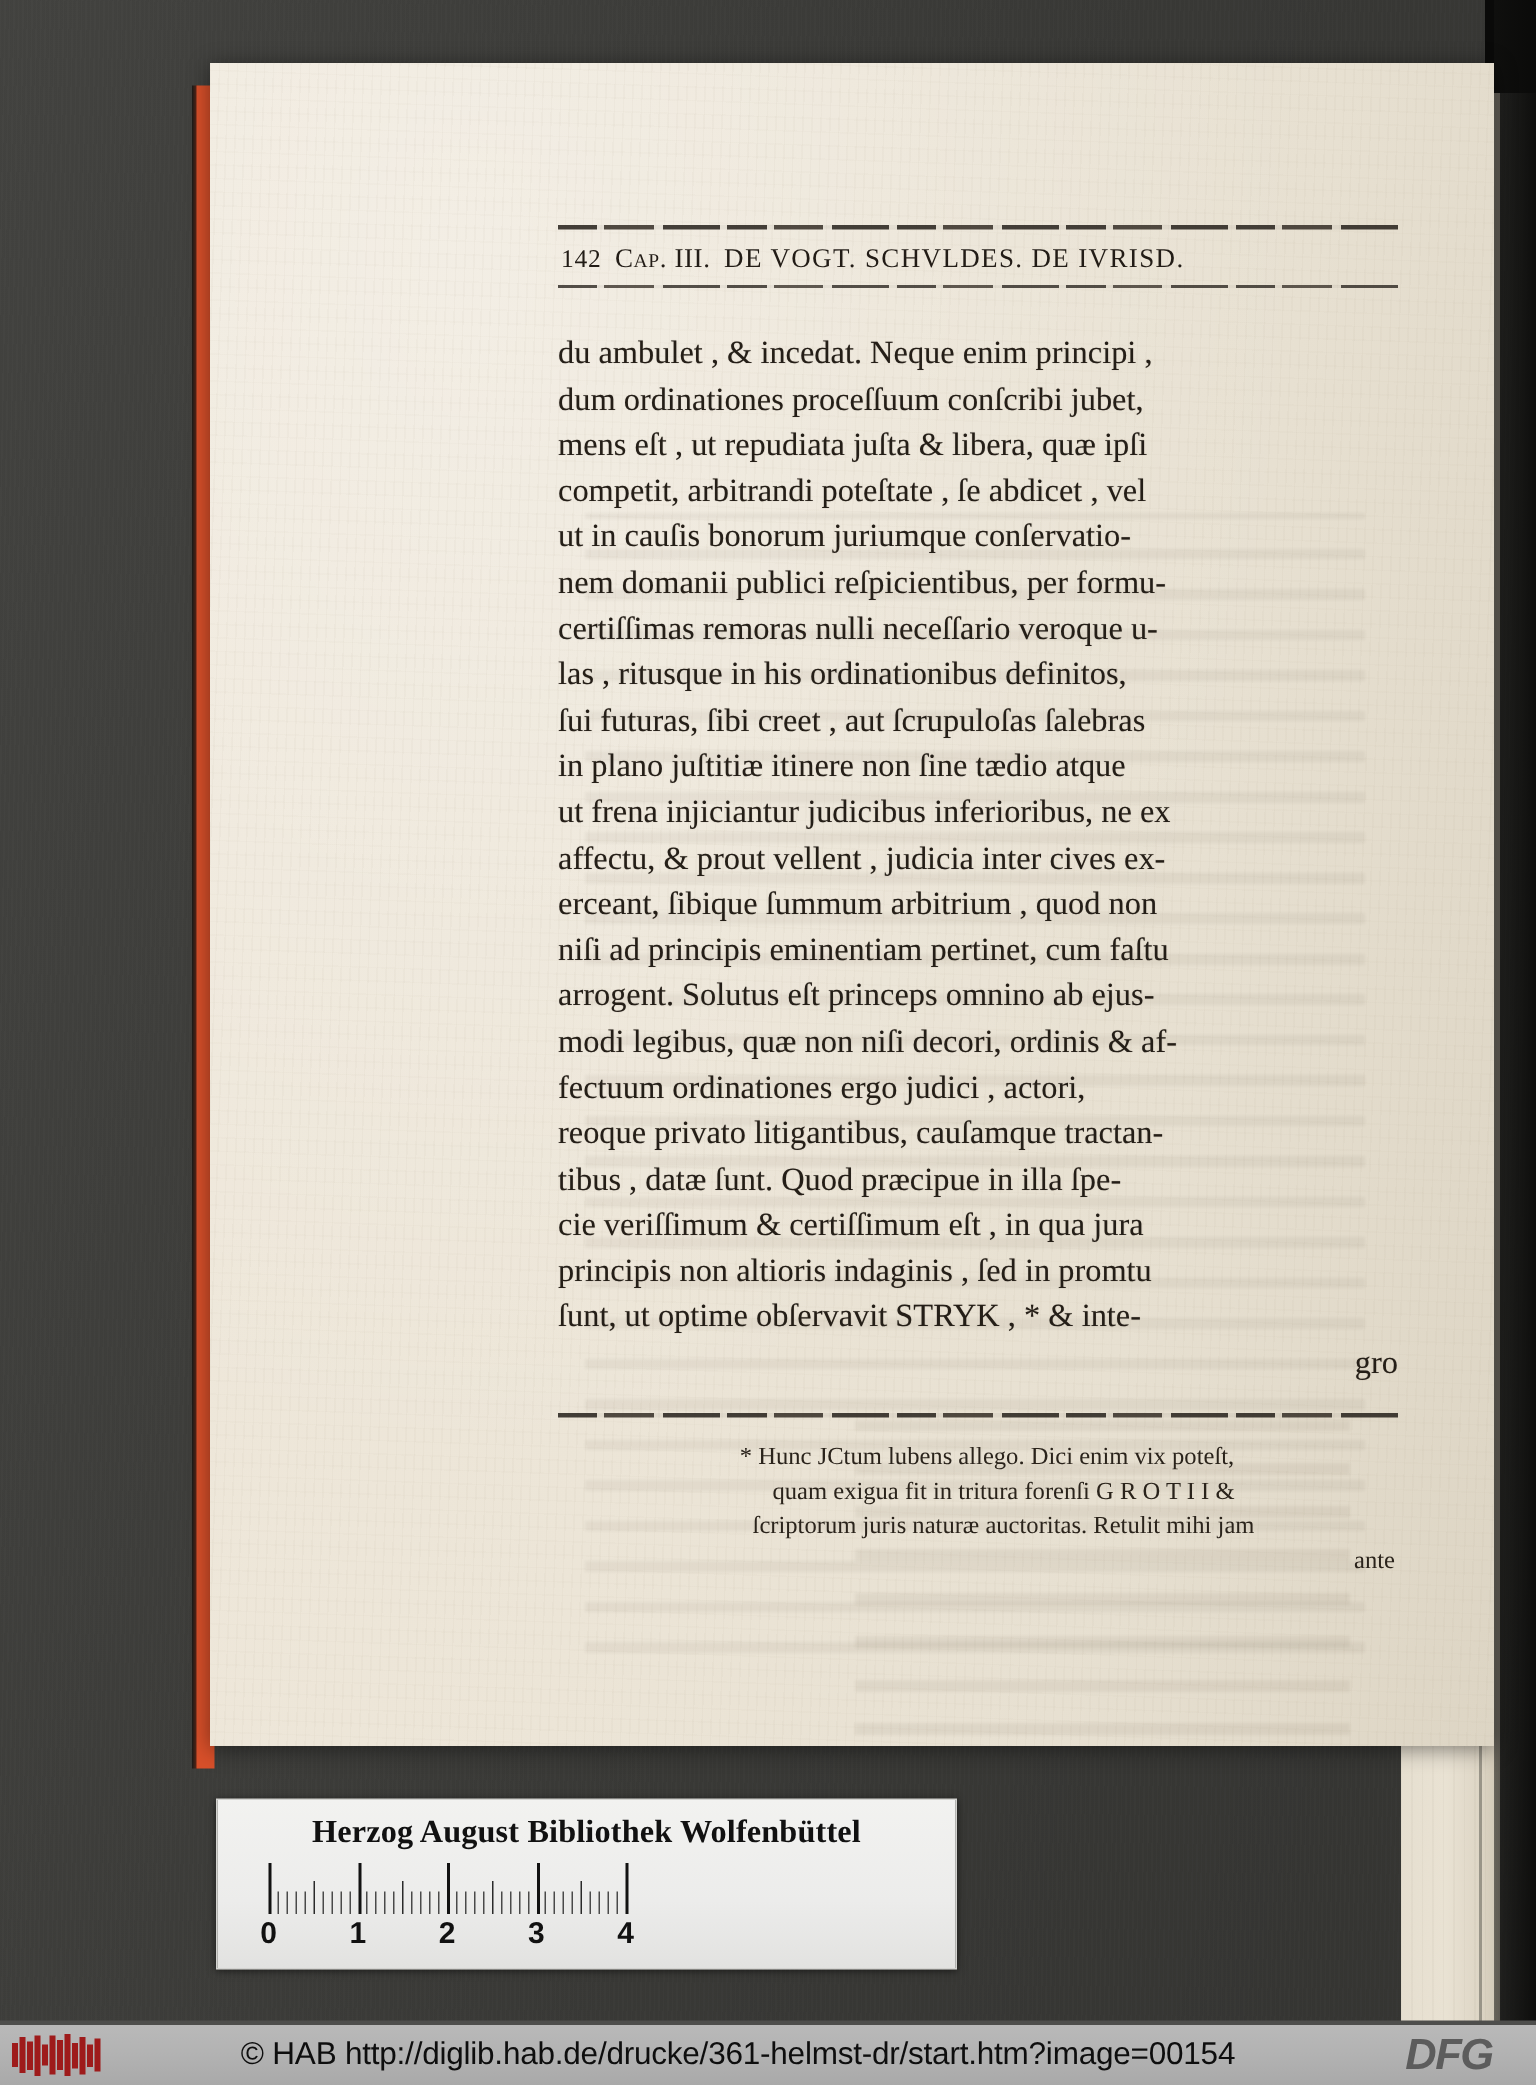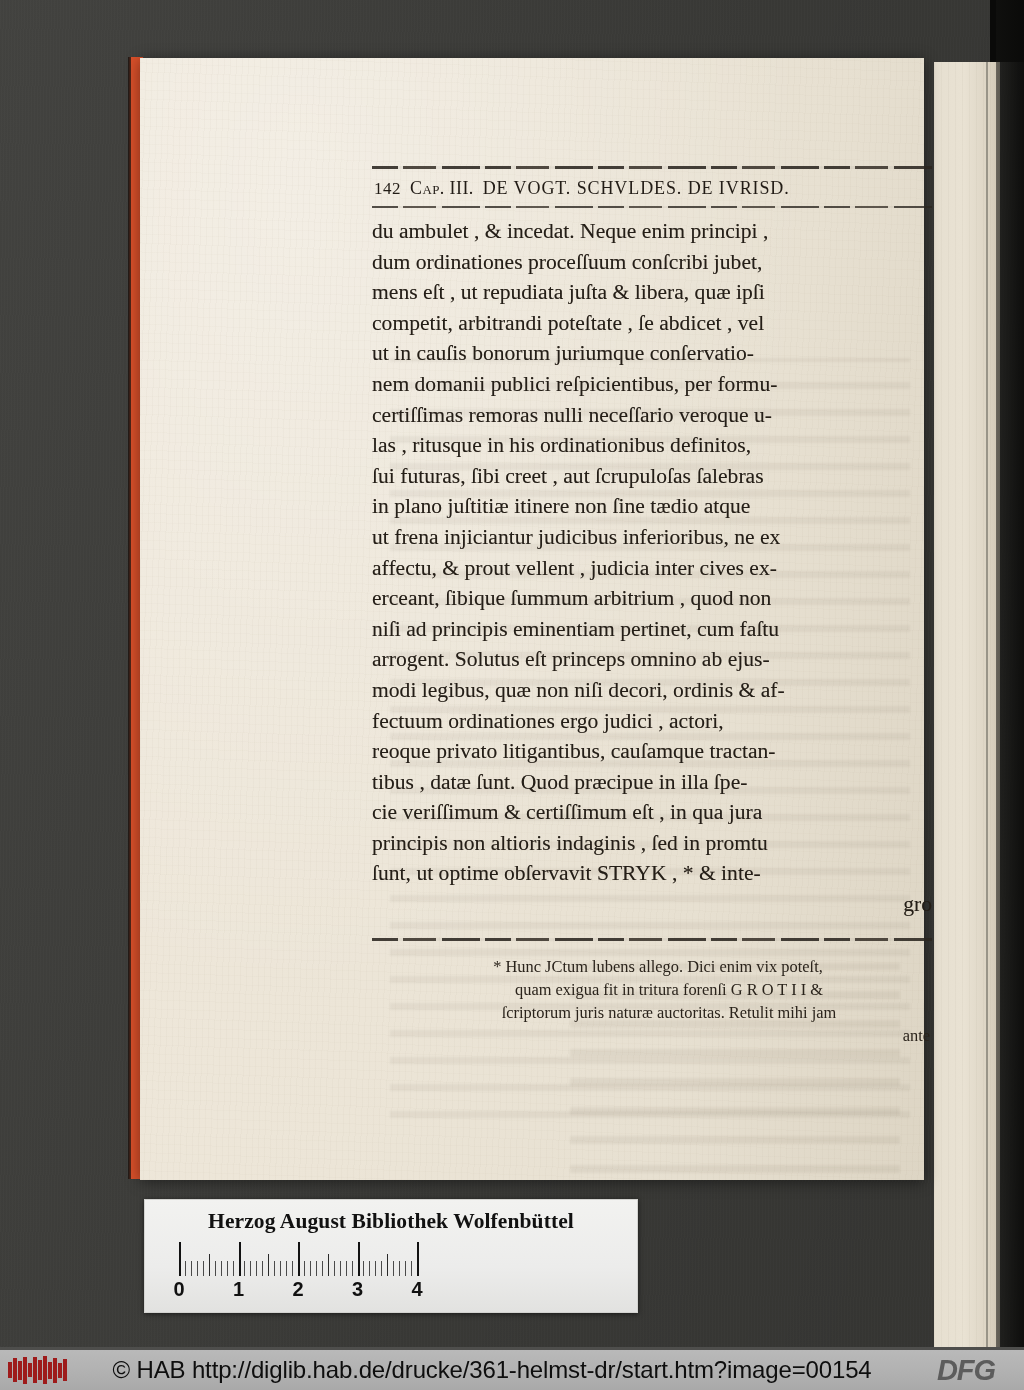--- a/index.html
+++ b/index.html
@@ -70,22 +70,22 @@
   .fore-edge-dark {
     position: absolute;
     left: 128px; top: 57px;
     width: 4px; height: 1122px;
     background: linear-gradient(90deg, #1a1a18, #6d2b18);
   }
 
   
   .leaf {
     position: absolute;
-    left: 140px; top: 58px;
-    width: 784px; height: 1122px;
+    left: 140px; top: 42px;
+    width: 856px; height: 1122px;
     background:
       radial-gradient(ellipse at 20% 12%, rgba(255,255,255,0.30), rgba(255,255,255,0) 58%),
       linear-gradient(100deg, #efe8db 0%, #ece5d7 40%, #e7e0d1 72%, #ddd5c4 100%);
     box-shadow: 0 2px 14px rgba(0,0,0,0.45);
   }
   .leaf-grain {
     position: absolute; inset: 0;
     background:
       repeating-linear-gradient(92deg, rgba(150,135,110,0.045) 0px, rgba(150,135,110,0.045) 1px, rgba(255,255,255,0) 1px, rgba(255,255,255,0) 6px),
       repeating-linear-gradient(2deg, rgba(160,145,118,0.032) 0px, rgba(160,145,118,0.032) 1px, rgba(255,255,255,0) 1px, rgba(255,255,255,0) 9px);
@@ -149,21 +149,21 @@
     font-variant: small-caps;
     font-size: 18px;
     letter-spacing: 0.4px;
   }
   .runhead-title {
     font-size: 18px;
     letter-spacing: 0.9px;
   }
 
   .body {
-    margin-top: 8px;
+    margin-top: 28px;
     font-size: 21.6px;
     line-height: 30.6px;
     text-align: justify;
     color: #241e17;
   }
   .body .ln {
     display: block;
     white-space: nowrap;
     text-shadow: 0 0 0.6px rgba(40,30,20,0.35);
   }
@@ -278,21 +278,21 @@
     gap: 1px;
   }
   .hab-bar {
     width: 4px;
     background: #9e1b1b;
   }
   .footer-url {
     flex: 1;
     text-align: center;
     font-family: "Liberation Sans", sans-serif;
-    font-size: 24px;
+    font-size: 21px;
     color: #0e0e0e;
     letter-spacing: -0.15px;
     white-space: nowrap;
     padding-right: 8px;
   }
   .dfg-logo {
     width: 96px;
     text-align: center;
     font-family: "Liberation Sans", sans-serif;
     font-weight: bold;

